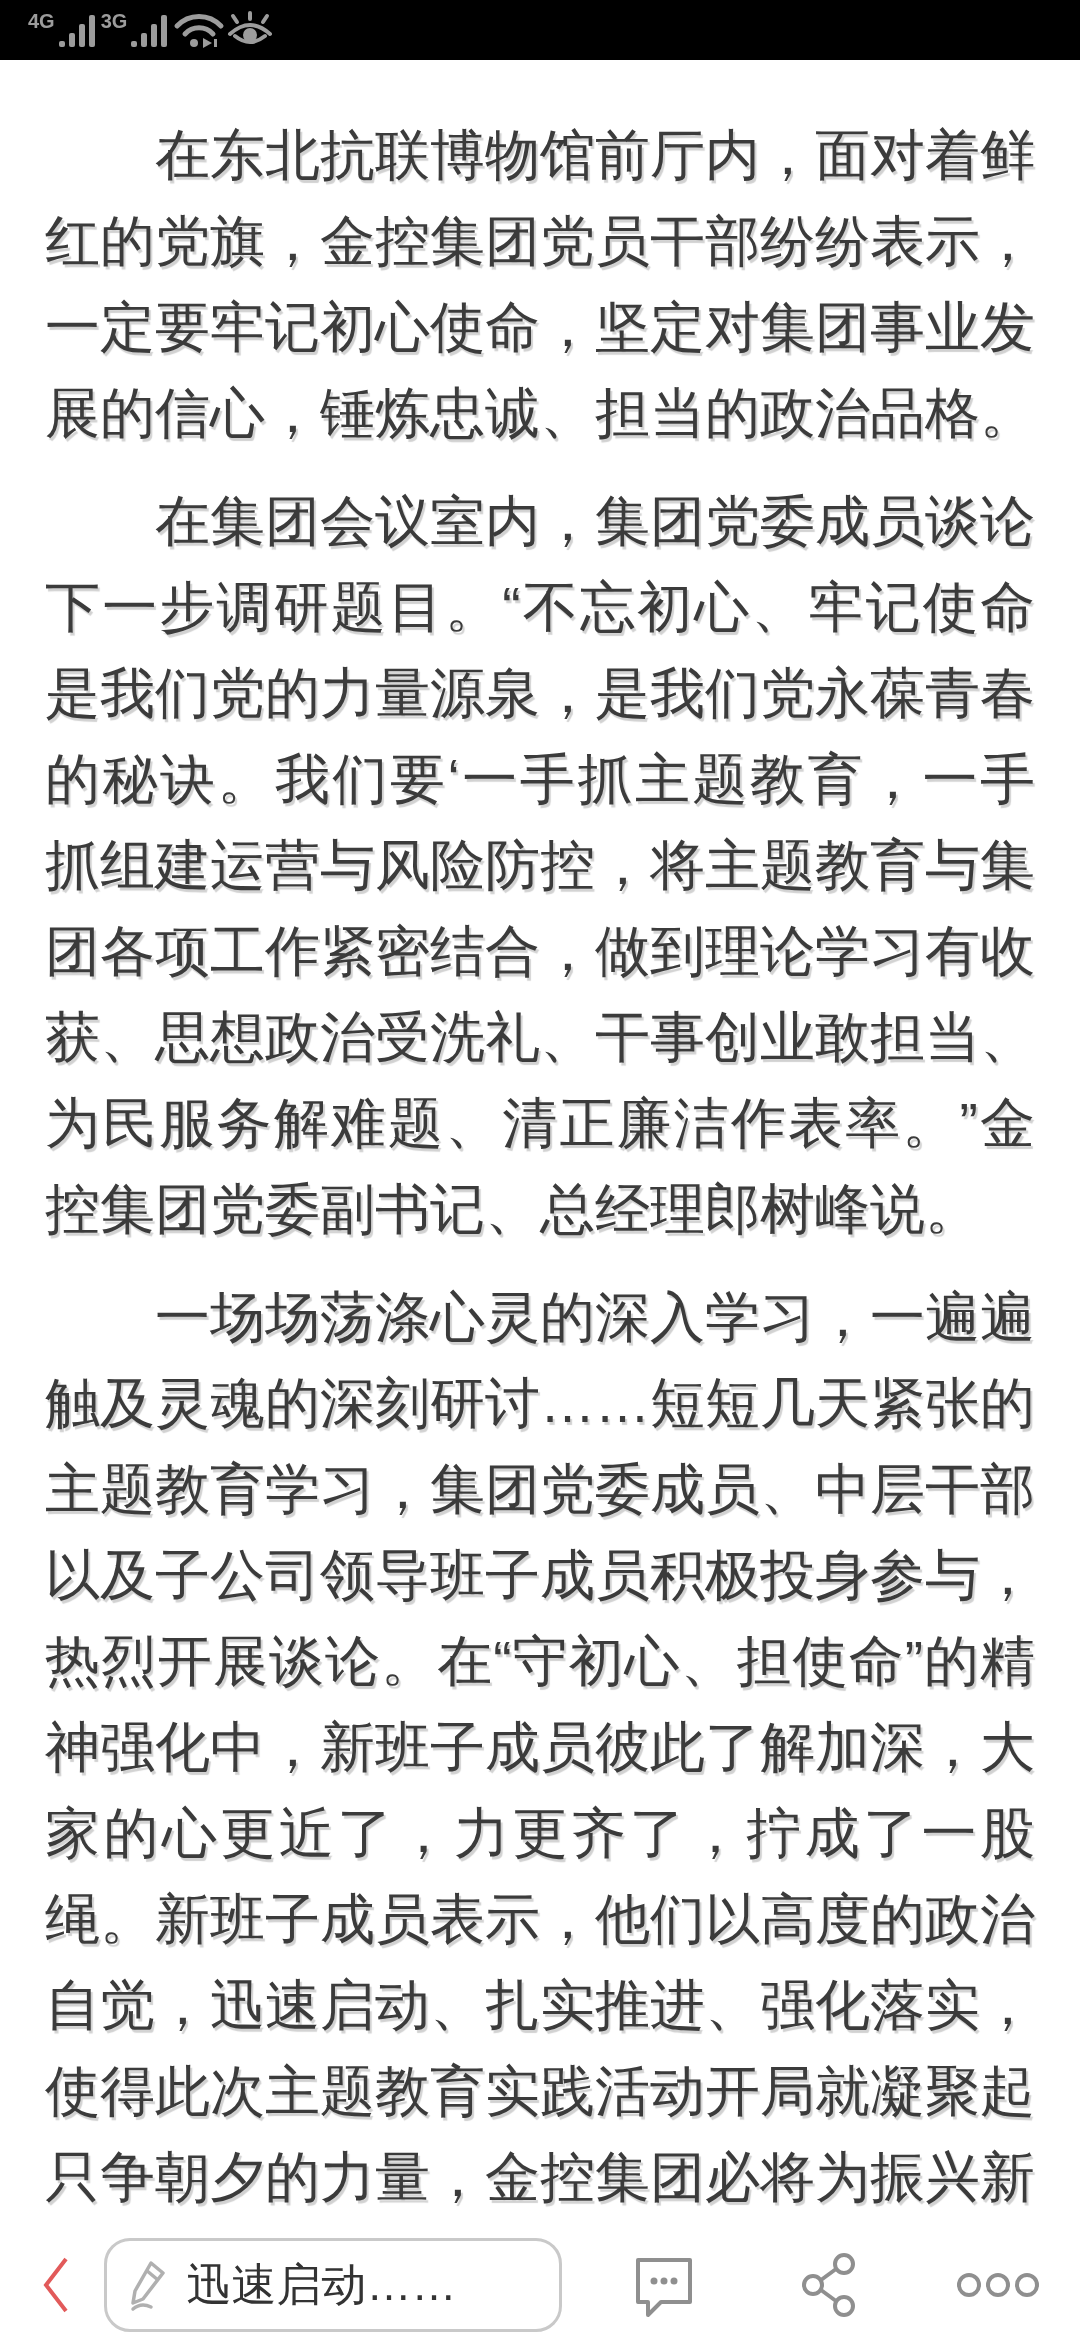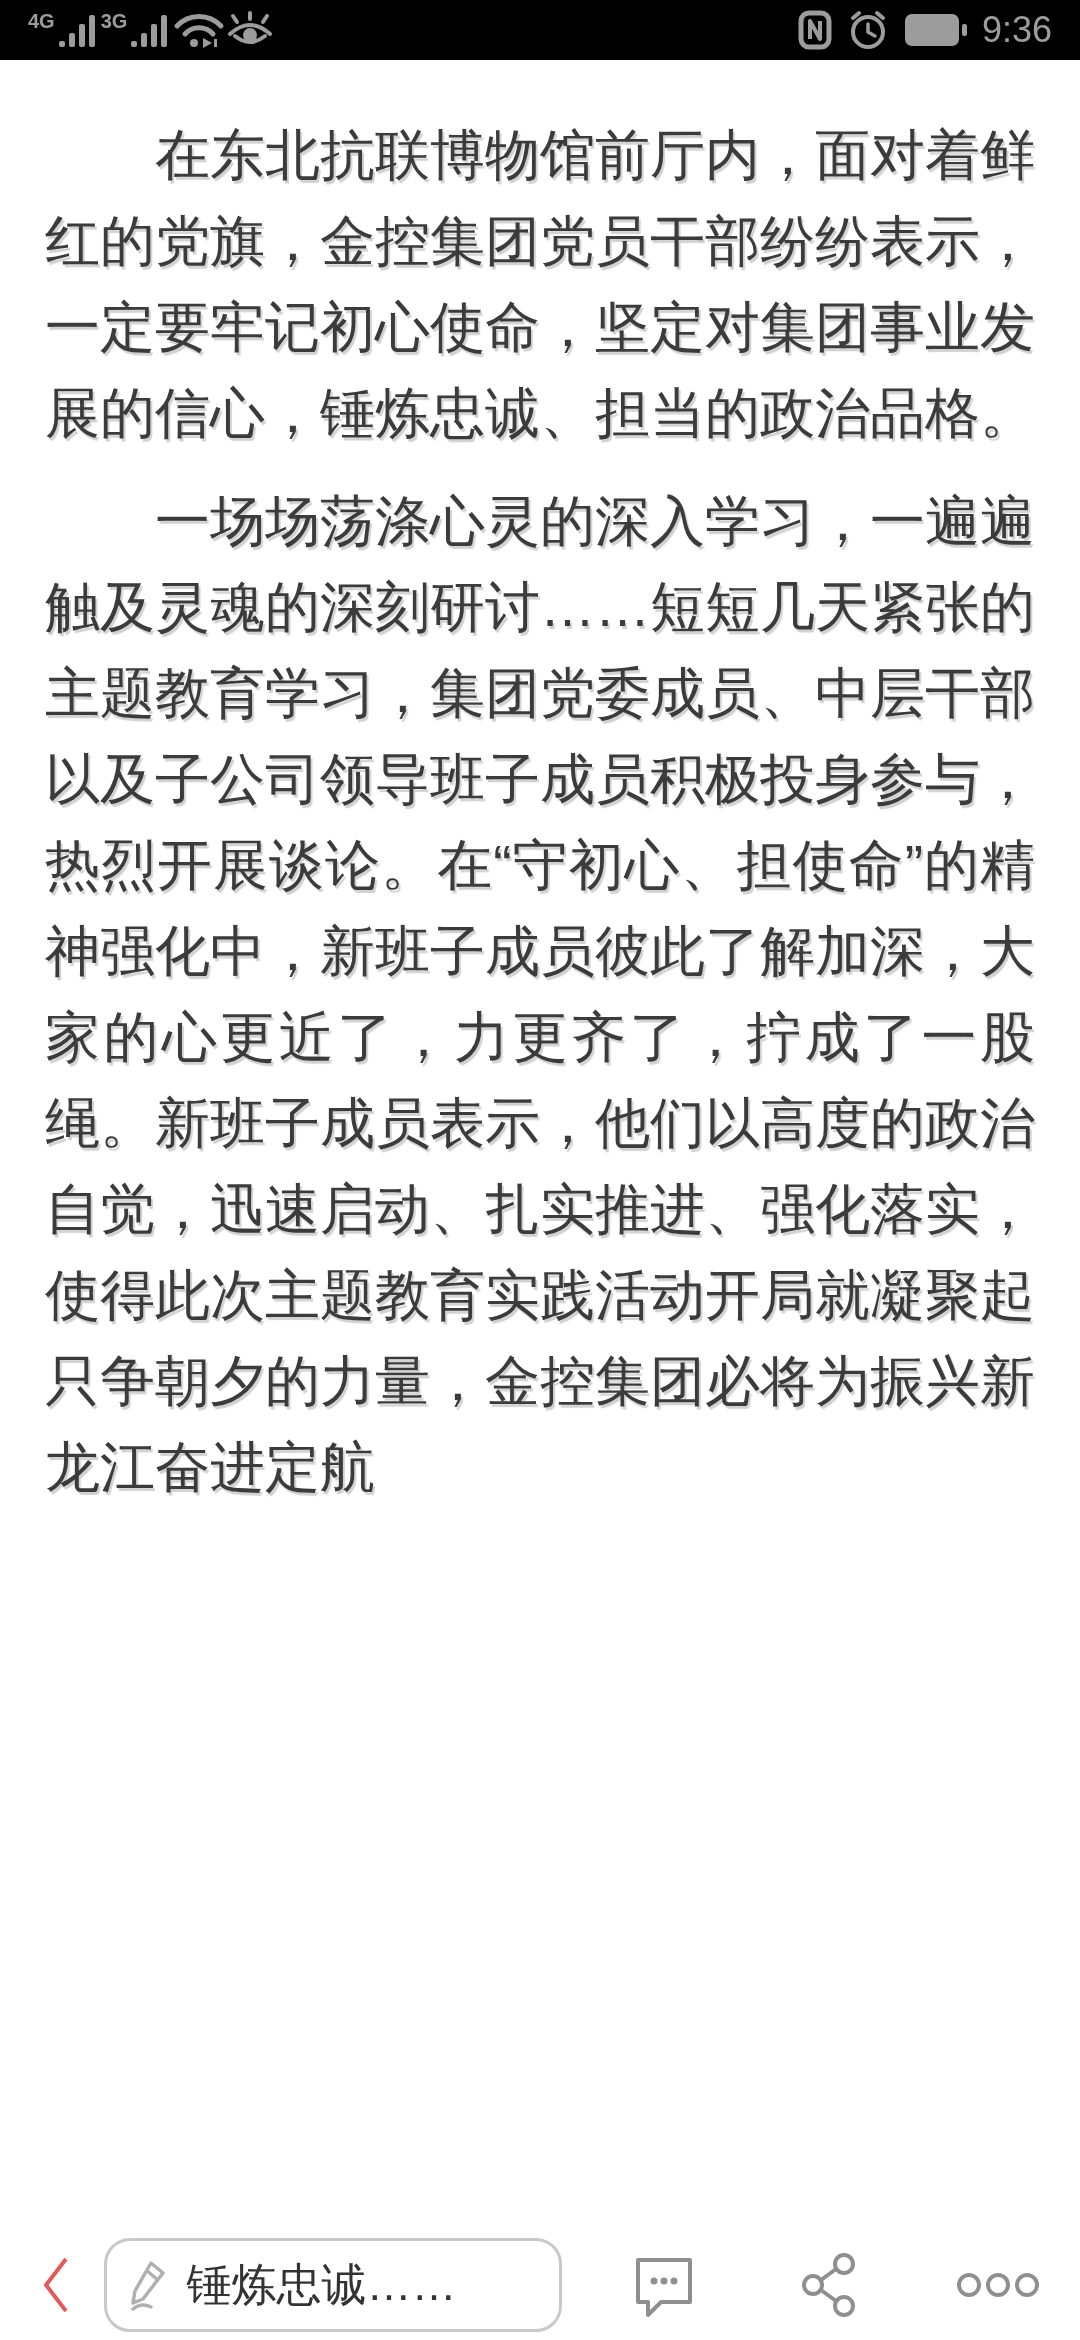--- a/index.html
+++ b/index.html
@@ -82,57 +82,41 @@
       </svg>
       <svg class="sb-icon" width="50" height="40" viewBox="0 0 50 40">
         <path d="M5 24 Q25 6 45 24" fill="none" stroke="#9c9c9c" stroke-width="4" stroke-linecap="round"></path>
         <path d="M10 26 Q25 38 40 26" fill="none" stroke="#9c9c9c" stroke-width="4" stroke-linecap="round"></path>
         <circle cx="25" cy="25" r="7" fill="#9c9c9c"></circle>
         <line x1="12" y1="12" x2="8" y2="6" stroke="#9c9c9c" stroke-width="4" stroke-linecap="round"></line>
         <line x1="25" y1="9" x2="25" y2="3" stroke="#9c9c9c" stroke-width="4" stroke-linecap="round"></line>
         <line x1="38" y1="12" x2="42" y2="6" stroke="#9c9c9c" stroke-width="4" stroke-linecap="round"></line>
       </svg>
     </div>
-    <div class="sb-right">
-      <svg class="sb-icon" width="34" height="40" viewBox="0 0 34 40">
-        <rect x="3" y="3" width="28" height="34" rx="8" fill="none" stroke="#9c9c9c" stroke-width="5"></rect>
-        <path d="M12 29 V11 L22 29 V11" fill="none" stroke="#9c9c9c" stroke-width="4" stroke-linejoin="round"></path>
-      </svg>
-      <svg class="sb-icon" width="44" height="42" viewBox="0 0 44 42">
-        <circle cx="22" cy="23" r="15" fill="none" stroke="#9c9c9c" stroke-width="4"></circle>
-        <path d="M22 15 V23 L29 27" fill="none" stroke="#9c9c9c" stroke-width="3.5" stroke-linecap="round"></path>
-        <path d="M7 9 L13 4" stroke="#9c9c9c" stroke-width="4" stroke-linecap="round"></path>
-        <path d="M37 9 L31 4" stroke="#9c9c9c" stroke-width="4" stroke-linecap="round"></path>
-      </svg>
-      <svg class="sb-icon" width="64" height="34" viewBox="0 0 64 34">
-        <rect x="1" y="1" width="54" height="32" rx="7" fill="#9c9c9c"></rect>
-        <rect x="58" y="11" width="5" height="12" rx="2" fill="#9c9c9c"></rect>
-      </svg>
-      <span class="sb-time">9:36</span>
-    </div>
   </div>
 
   <div class="article">
     <p>在东北抗联博物馆前厅内，面对着鲜红的党旗，金控集团党员干部纷纷表示，一定要牢记初心使命，坚定对集团事业发展的信心，锤炼忠诚、担当的政治品格。</p>
+    <p>在集团会议室内，集团党委成员谈论下一步调研题目。“不忘初心、牢记使命是我们党的力量源泉，是我们党永葆青春的秘诀。我们要‘一手抓主题教育，一手抓组建运营与风险防控，将主题教育与集团各项工作紧密结合，做到理论学习有收获、思想政治受洗礼、干事创业敢担当、为民服务解难题、清正廉洁作表率。”金控集团党委副书记、总经理郎树峰说。</p>
     <p>一场场荡涤心灵的深入学习，一遍遍触及灵魂的深刻研讨……短短几天紧张的主题教育学习，集团党委成员、中层干部以及子公司领导班子成员积极投身参与，热烈开展谈论。在“守初心、担使命”的精神强化中，新班子成员彼此了解加深，大家的心更近了，力更齐了，拧成了一股绳。新班子成员表示，他们以高度的政治自觉，迅速启动、扎实推进、强化落实，使得此次主题教育实践活动开局就凝聚起只争朝夕的力量，金控集团必将为振兴新龙江奋进定航</p>
   </div>
 
   <div class="bottom-bar">
     <div class="back-button">
       <svg width="36" height="64" viewBox="0 0 36 64">
         <polyline points="28,6 8,32 28,58" fill="none" stroke="#e25a5a" stroke-width="4"></polyline>
       </svg>
     </div>
     <div class="comment-input">
       <svg width="44" height="56" viewBox="0 0 44 56">
         <path d="M24 6 L36 16 L16 42 L6 46 L8 34 Z" fill="none" stroke="#b0b0b0" stroke-width="3.5" stroke-linejoin="round"></path>
         <path d="M19 13 L31 23" stroke="#b0b0b0" stroke-width="3.5"></path>
         <path d="M6 52 Q14 45 24 50" fill="none" stroke="#b0b0b0" stroke-width="3.5" stroke-linecap="round"></path>
       </svg>
-      <span class="ph">锤炼忠诚……</span>
+      <span class="ph">迅速启动……</span>
     </div>
     <div class="tb-btn tb-comment">
       <svg width="66" height="66" viewBox="0 0 66 66">
         <path d="M60 8 H8 V50 H18 V63 L31 50 H60 Z" fill="none" stroke="#8f8f8f" stroke-width="4" stroke-linejoin="round" stroke-linecap="round"></path>
         <circle cx="24" cy="29" r="3.5" fill="#8f8f8f"></circle>
         <circle cx="34" cy="29" r="3.5" fill="#8f8f8f"></circle>
         <circle cx="44" cy="29" r="3.5" fill="#8f8f8f"></circle>
       </svg>
     </div>
     <div class="tb-btn tb-share">

